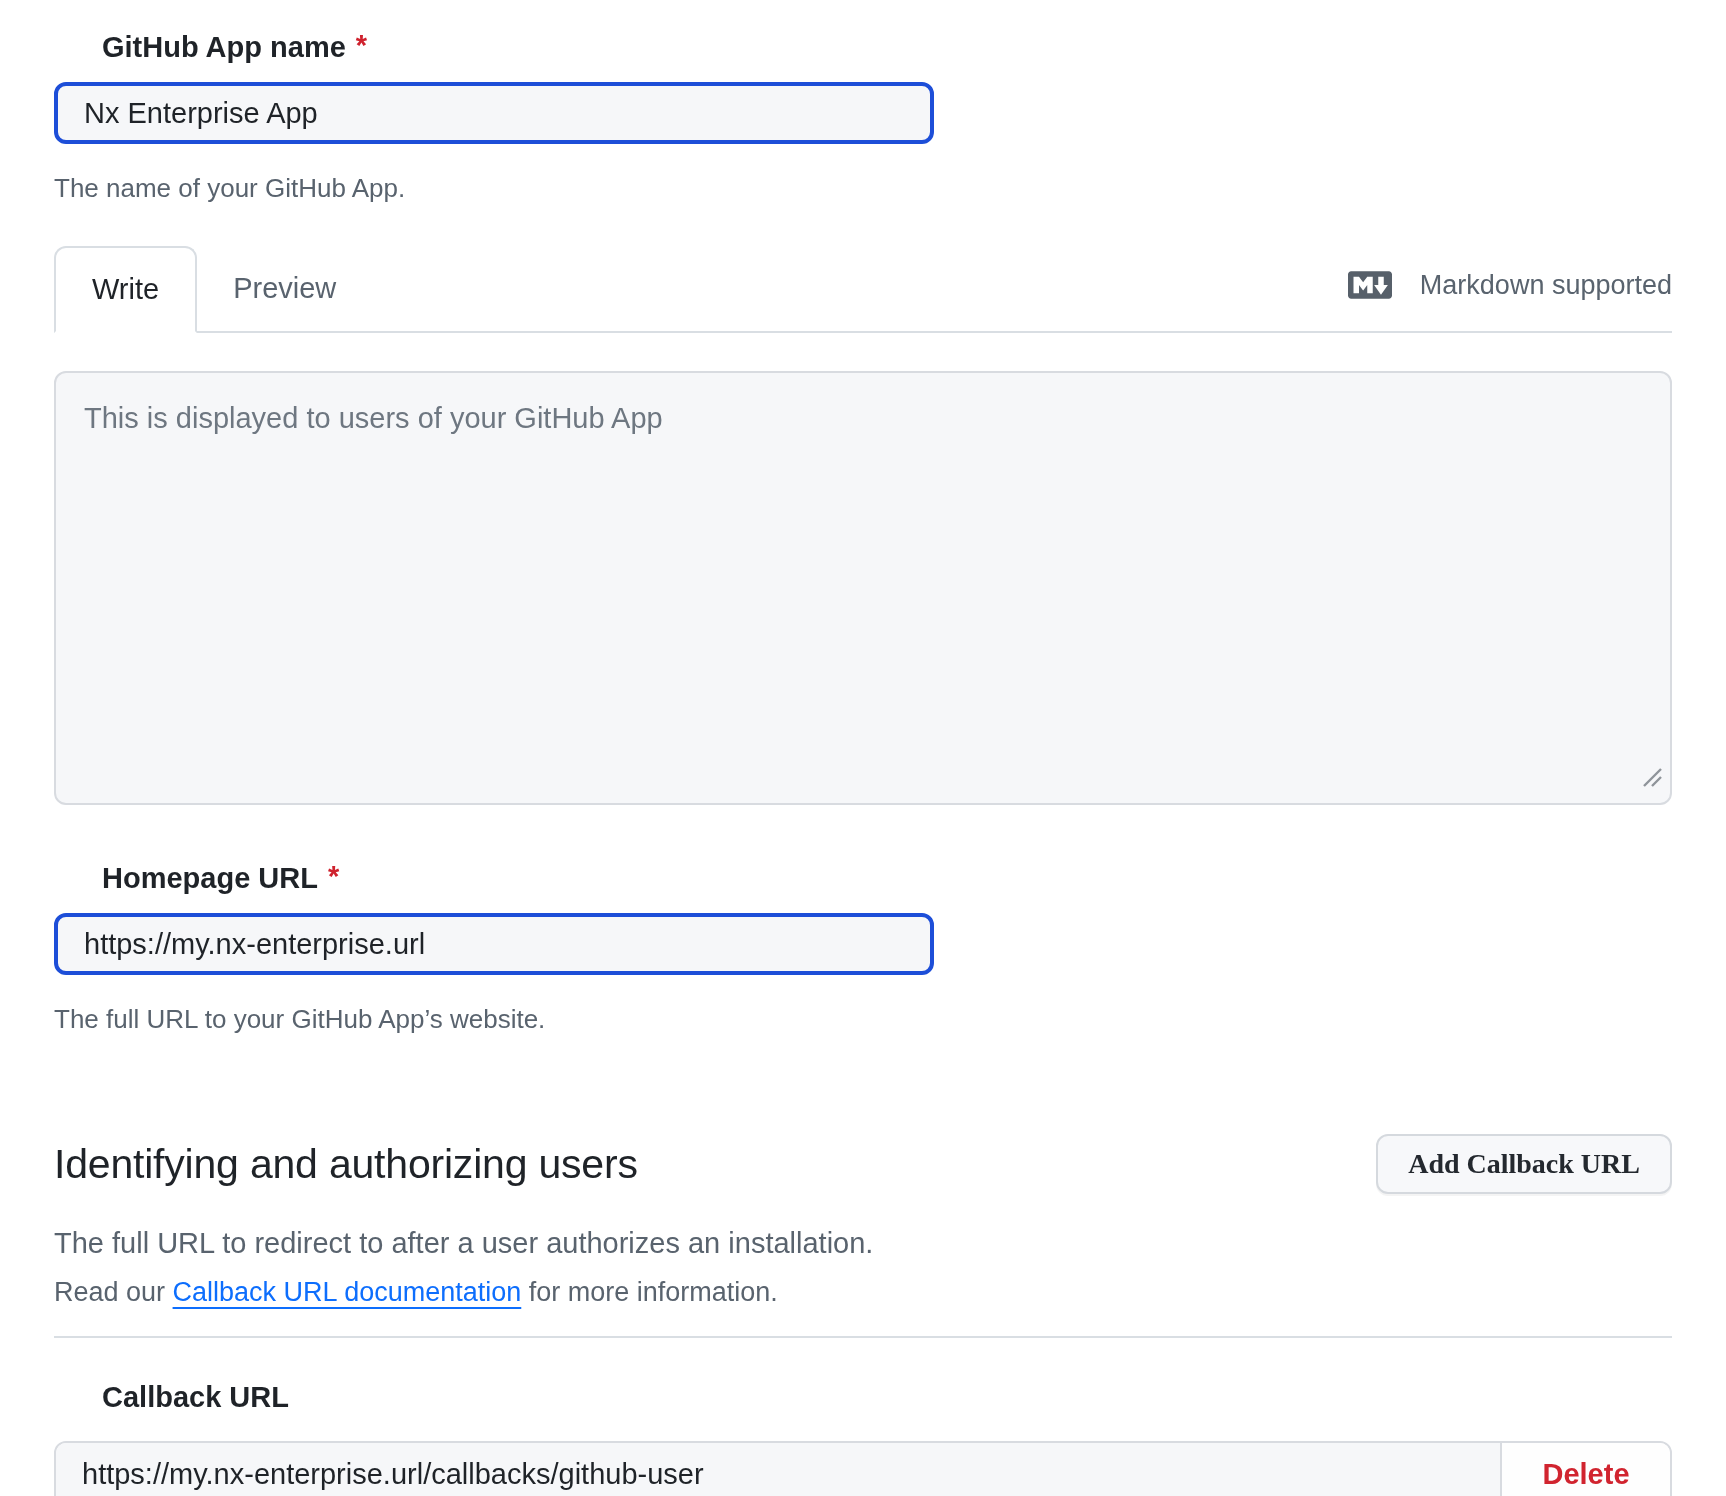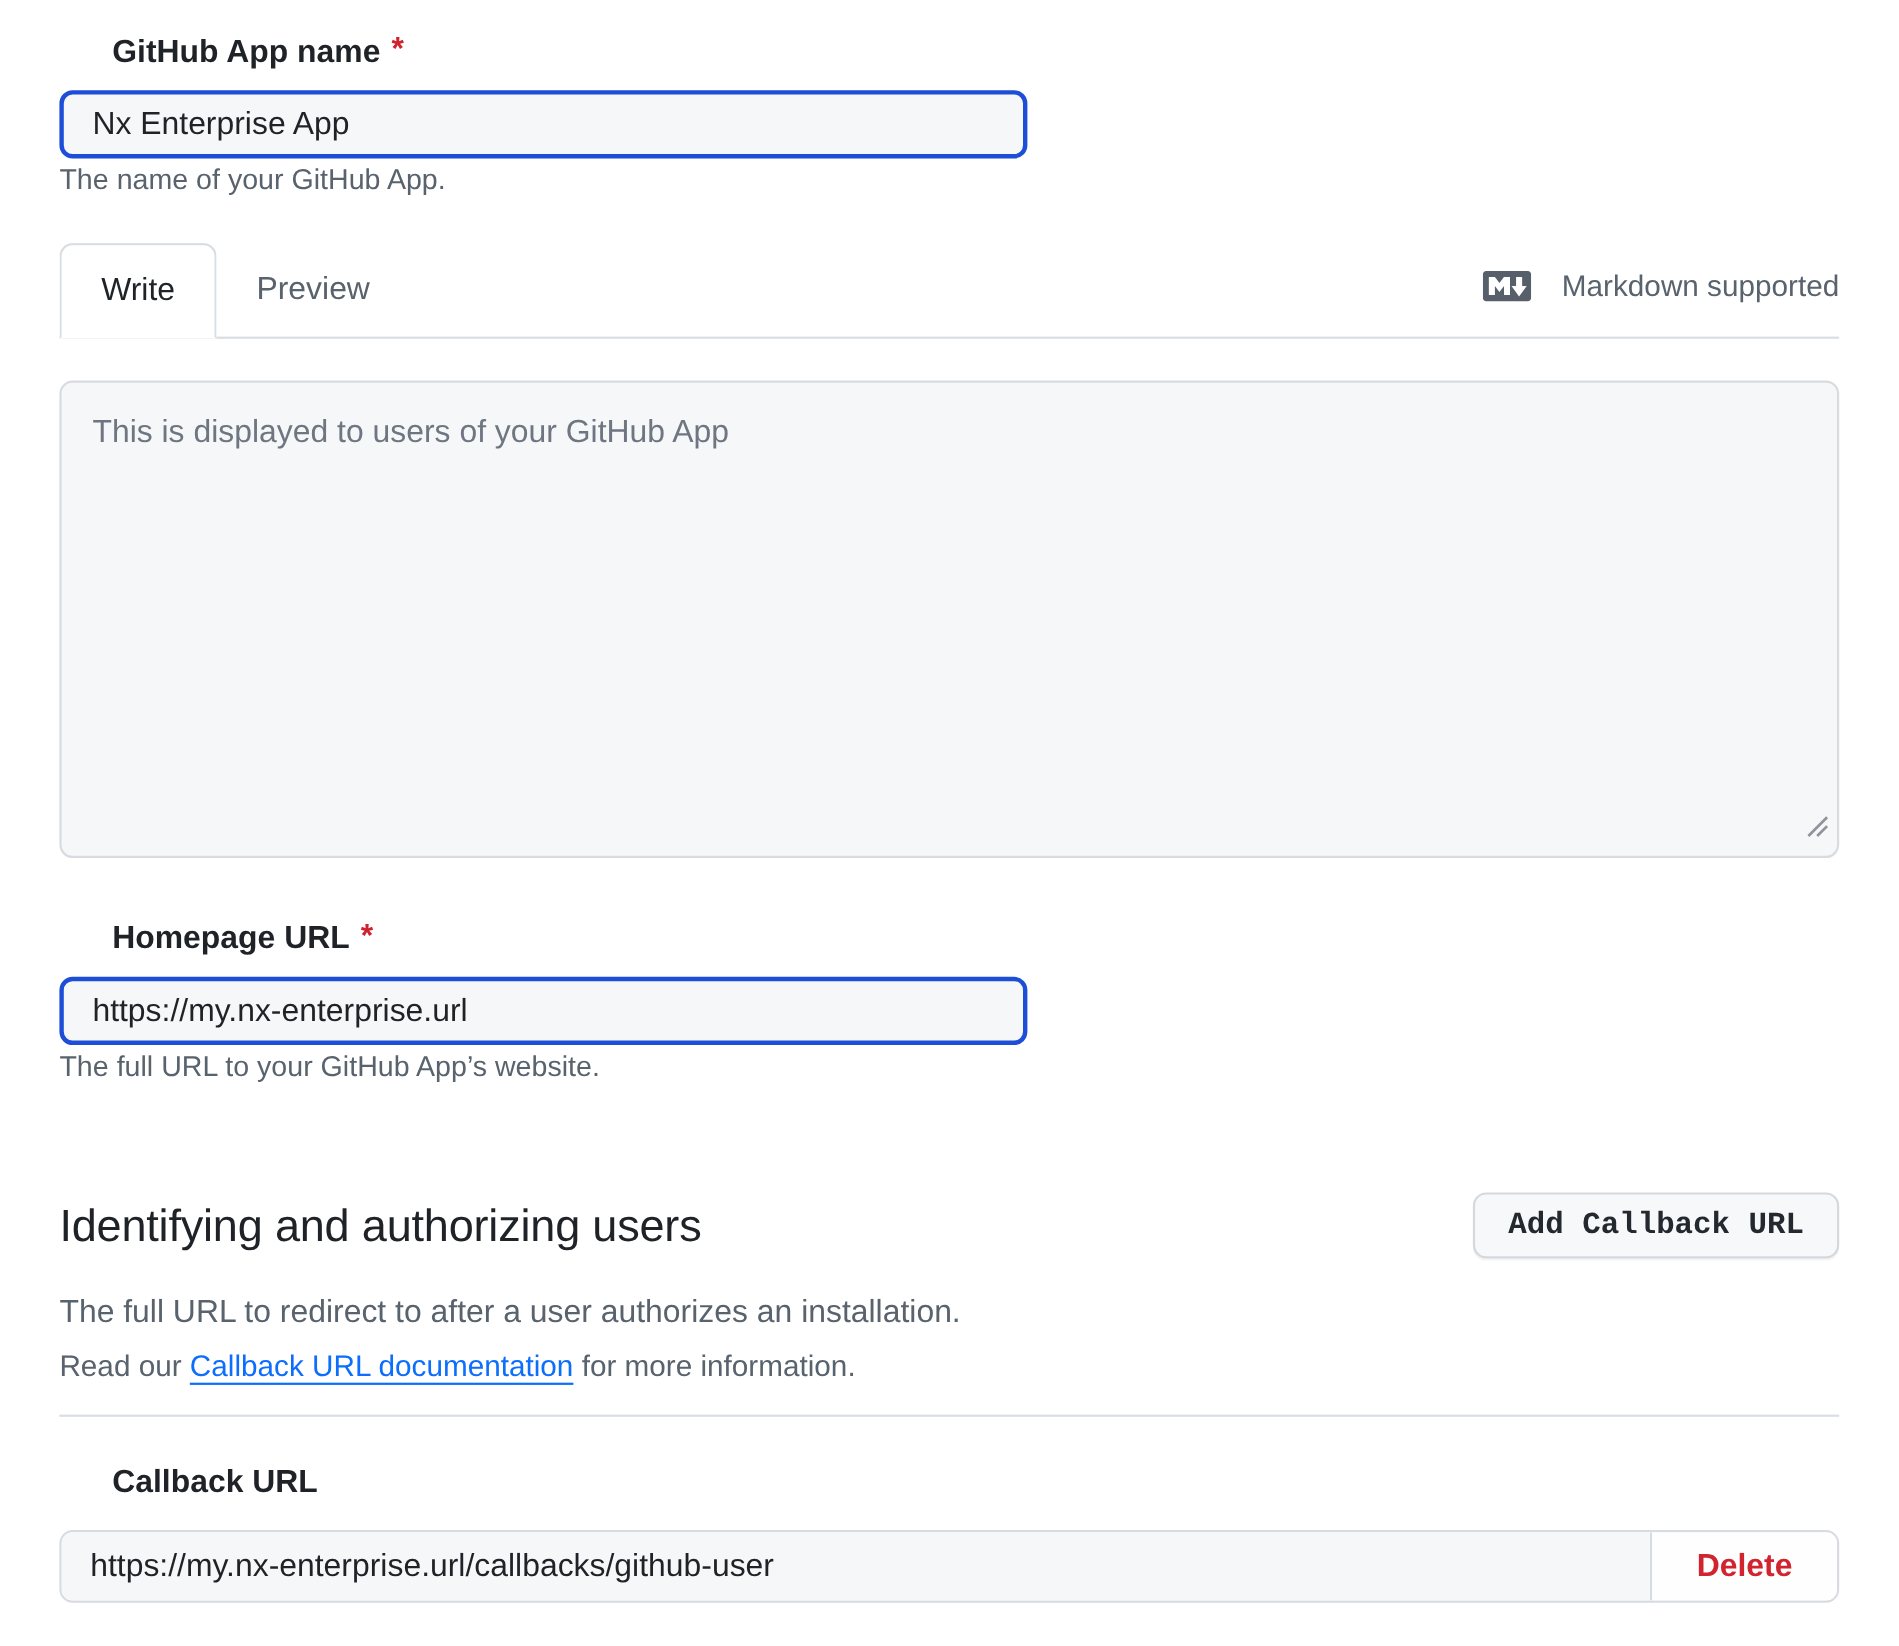--- a/index.html
+++ b/index.html
@@ -11,21 +11,21 @@
     -webkit-font-smoothing: antialiased;
   }
   .page { padding: 30px 54px 0 54px; }
 
   
   .field-label {
     font-size: 29px; font-weight: 700; line-height: 34px; color: #1f2328;
     display: flex; align-items: flex-start; gap: 10px; margin-left: 48px;
   }
   .req { color: #cf222e; font-weight: 700; font-size: 29px; line-height: 30px; }
-  .note { margin-top: 4px; font-size: 26px; line-height: 30px; color: #59636e; }
+  .note { margin-top: 29px; font-size: 26px; line-height: 30px; color: #59636e; }
 
   
   .text-input {
     display: block; margin-top: 18px; height: 62px;
     background: #f6f7f9; border: 4px solid #1d4ed8; border-radius: 12px;
     padding: 0 26px; font-size: 29px; color: #1f2328;
     font-family: "Liberation Sans", sans-serif; outline: none;
   }
   .w-narrow { width: 880px; }
 
@@ -62,21 +62,21 @@
   .resize-grip { position: absolute; right: 8px; bottom: 12px; cursor: nwse-resize; }
 
   .homepage-section { margin-top: 56px; }
 
   
   .section-head {
     margin-top: 100px; display: flex; justify-content: space-between; align-items: center;
   }
   .section-title { font-size: 41px; font-weight: 400; line-height: 50px; color: #1f2328; letter-spacing: -0.2px; }
   .btn-secondary {
-    font-family: Liberation Mono, monospace; font-size: 28px; font-weight: 700;
+    font-family: Liberation Serif, serif; font-size: 28px; font-weight: 700;
     color: #24292f; background: #f7f8fa; border: 2px solid #d5d9de; border-radius: 12px;
     height: 60px; padding: 0 30px; cursor: pointer;
     box-shadow: 0 2px 0 rgba(31,35,40,0.05);
   }
 
   .section-desc { margin-top: 32px; font-size: 29px; line-height: 34px; color: #59636e; }
   .docs-line { margin-top: 16px; font-size: 27px; line-height: 32px; color: #59636e; }
   .docs-line a { color: #0d6efd; text-decoration: underline; text-underline-offset: 6px; text-decoration-thickness: 2px; }
 
   .divider { margin-top: 28px; border: none; border-top: 2px solid #d9dee3; }

